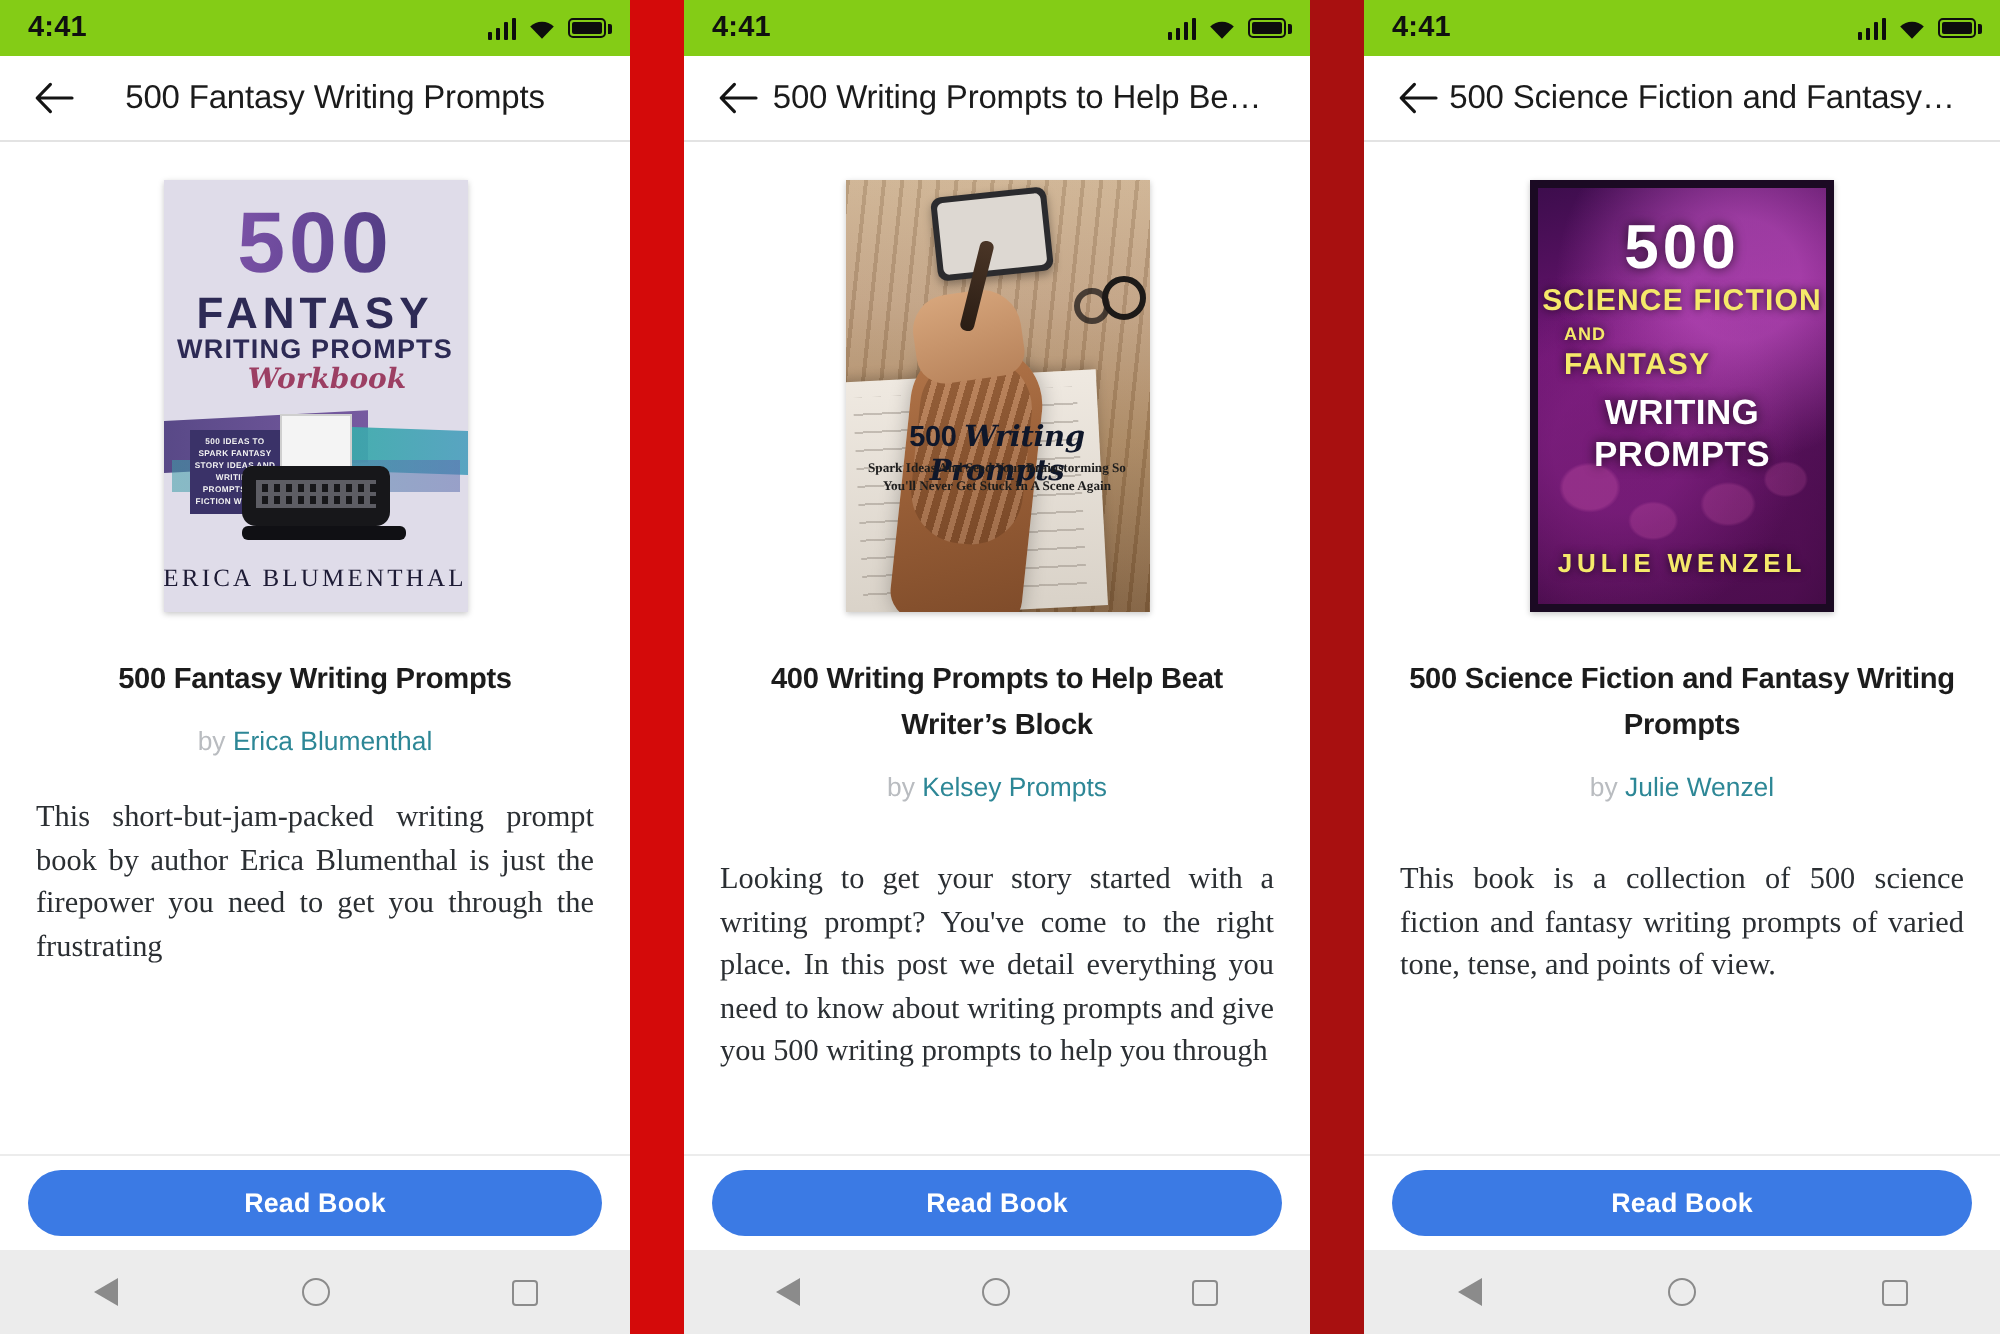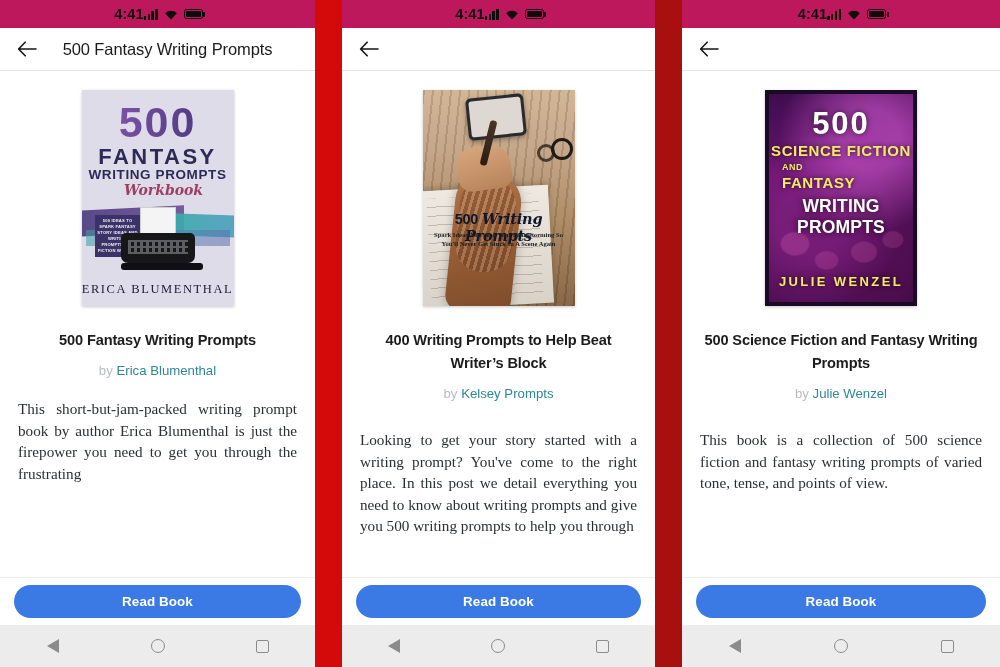--- a/index.html
+++ b/index.html
@@ -18,22 +18,22 @@
   .phone {
     position:relative; width:315px; height:667px;
     background:#ffffff; flex:0 0 315px;
     display:flex; flex-direction:column; overflow:hidden;
   }
   .phone.p2 { width:313px; flex:0 0 313px; }
   .phone.p3 { width:318px; flex:0 0 318px; }
 
   
   .statusbar {
-    height:28px; flex:0 0 28px; background:#be185d;
-    display:flex; align-items:center; justify-content:center;
+    height:28px; flex:0 0 28px; background:#84cc16;
+    display:flex; align-items:center; justify-content:space-between;
     padding:0 12px 0 14px;
   }
   .clock { font-size:14.5px; font-weight:700; color:#101010; letter-spacing:0.1px; }
   .sysicons { display:flex; align-items:center; gap:6px; }
   .signal { display:flex; align-items:flex-end; gap:1.5px; height:11px; }
   .signal i { display:block; width:2.4px; background:#0d0d0d; border-radius:0.5px; }
   .signal i:nth-child(1){ height:4px; }
   .signal i:nth-child(2){ height:6px; }
   .signal i:nth-child(3){ height:8.5px; }
   .signal i:nth-child(4){ height:11px; }
@@ -325,20 +325,21 @@
           </span>
       </div>
     </div>
 
     <div class="appbar">
       <div class="backbtn">
         <svg width="20" height="16" viewBox="0 0 20 16">
             <path d="M8.2 1.2 1.6 8l6.6 6.8M1.8 8H19" stroke="#141414" stroke-width="1.6" fill="none" stroke-linecap="round" stroke-linejoin="round"></path>
           </svg>
       </div>
+      <div class="apptitle">500 Writing Prompts to Help Be…</div>
     </div>
 
     <div class="content">
       <div class="coverwrap">
         <div class="cover c2">
           <div class="wood"></div>
           <div class="grain"></div>
           <div class="phone-obj"></div>
           <div class="glasses">
               <span></span>
@@ -406,20 +407,21 @@
           </span>
       </div>
     </div>
 
     <div class="appbar">
       <div class="backbtn">
         <svg width="20" height="16" viewBox="0 0 20 16">
             <path d="M8.2 1.2 1.6 8l6.6 6.8M1.8 8H19" stroke="#141414" stroke-width="1.6" fill="none" stroke-linecap="round" stroke-linejoin="round"></path>
           </svg>
       </div>
+      <div class="apptitle">500 Science Fiction and Fantasy…</div>
     </div>
 
     <div class="content">
       <div class="coverwrap">
         <div class="cover c3">
           <div class="inner">
             <div class="swirl"></div>
             <div class="n1">500</div>
             <div class="n2">SCIENCE FICTION</div>
             <div class="n3">AND</div>

